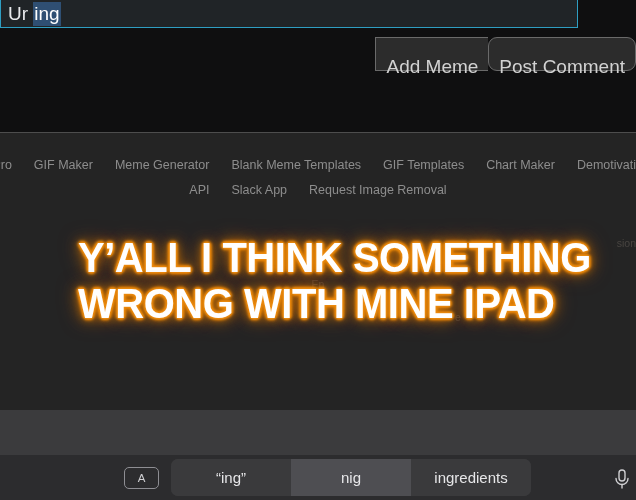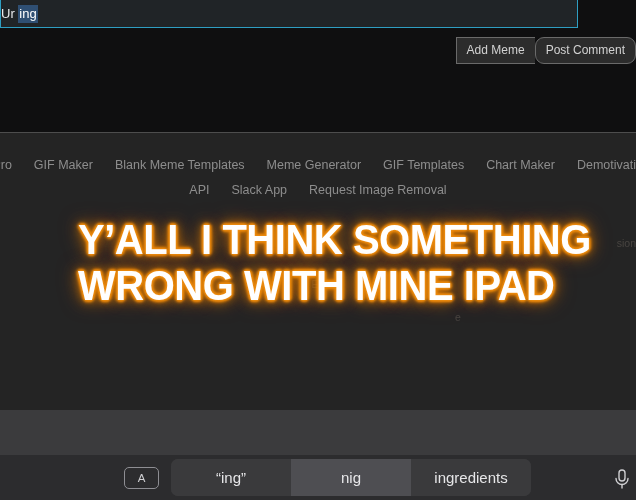--- a/index.html
+++ b/index.html
@@ -32,45 +32,46 @@
     position: absolute;
     left: 0; top: 0;
     width: 578px;
     height: 28px;
     background: #202427;
     border: 1px solid #2e9ec2;
     border-top: none;
     border-left: 1px solid #2e9ec2;
     box-sizing: border-box;
     color: #e8eaec;
-    font-size: 13px;
+    font-size: 19px;
     line-height: 28px;
+    padding-left: 7px;
     white-space: nowrap;
     overflow: hidden;
   }
   .comment-input .sel {
     background: #2f4f73;
     color: #ffffff;
     padding: 1px 1px 2px 1px;
   }
   .btn-row {
     position: absolute;
     right: 0;
     top: 37px;
     display: flex;
     height: 27px;
   }
   .cbtn {
     background: #2c2c2c;
     border: 1px solid #6a6a6a;
     border-right: none;
     color: #d2d2d2;
-    font-size: 12px;
+    font-size: 19px;
     line-height: 25px;
-    padding: 0 10px;
+    padding: 16px 10px;
     white-space: nowrap;
     box-sizing: border-box;
     height: 27px;
   }
   .cbtn:last-child { border-right: 1px solid #6a6a6a; border-radius: 9px; }
   .zone-divider {
     position: absolute;
     left: 0; top: 132px;
     width: 636px;
     height: 1px;
@@ -111,21 +112,21 @@
     color: #4e4a46;
     font-size: 10.5px;
     white-space: nowrap;
     opacity: .85;
   }
 
   
   .meme-caption {
     position: absolute;
     left: 0;
-    top: 216px;
+    top: 234px;
     width: 636px;
     text-align: left;
     padding-left: 78px;
     box-sizing: border-box;
     pointer-events: none;
   }
   .meme-line {
     display: block;
     font-family: "Liberation Sans Narrow", "Liberation Sans", sans-serif;
     font-weight: bold;
@@ -245,22 +246,22 @@
     </div>
   </div>
 
   <div class="zone-divider"></div>
 
   <div class="nav-zone">
 
     <div class="nav-row nav-row-1">
       <span class="nav-link">mgflip Pro</span>
       <span class="nav-link">GIF Maker</span>
+      <span class="nav-link">Meme Generator</span>
       <span class="nav-link">Blank Meme Templates</span>
-      <span class="nav-link">Meme Generator</span>
       <span class="nav-link">GIF Templates</span>
       <span class="nav-link">Chart Maker</span>
       <span class="nav-link">Demotivational Ma</span>
     </div>
 
     <div class="nav-row nav-row-2">
       <span class="nav-link">API</span>
       <span class="nav-link">Slack App</span>
       <span class="nav-link">Request Image Removal</span>
     </div>

